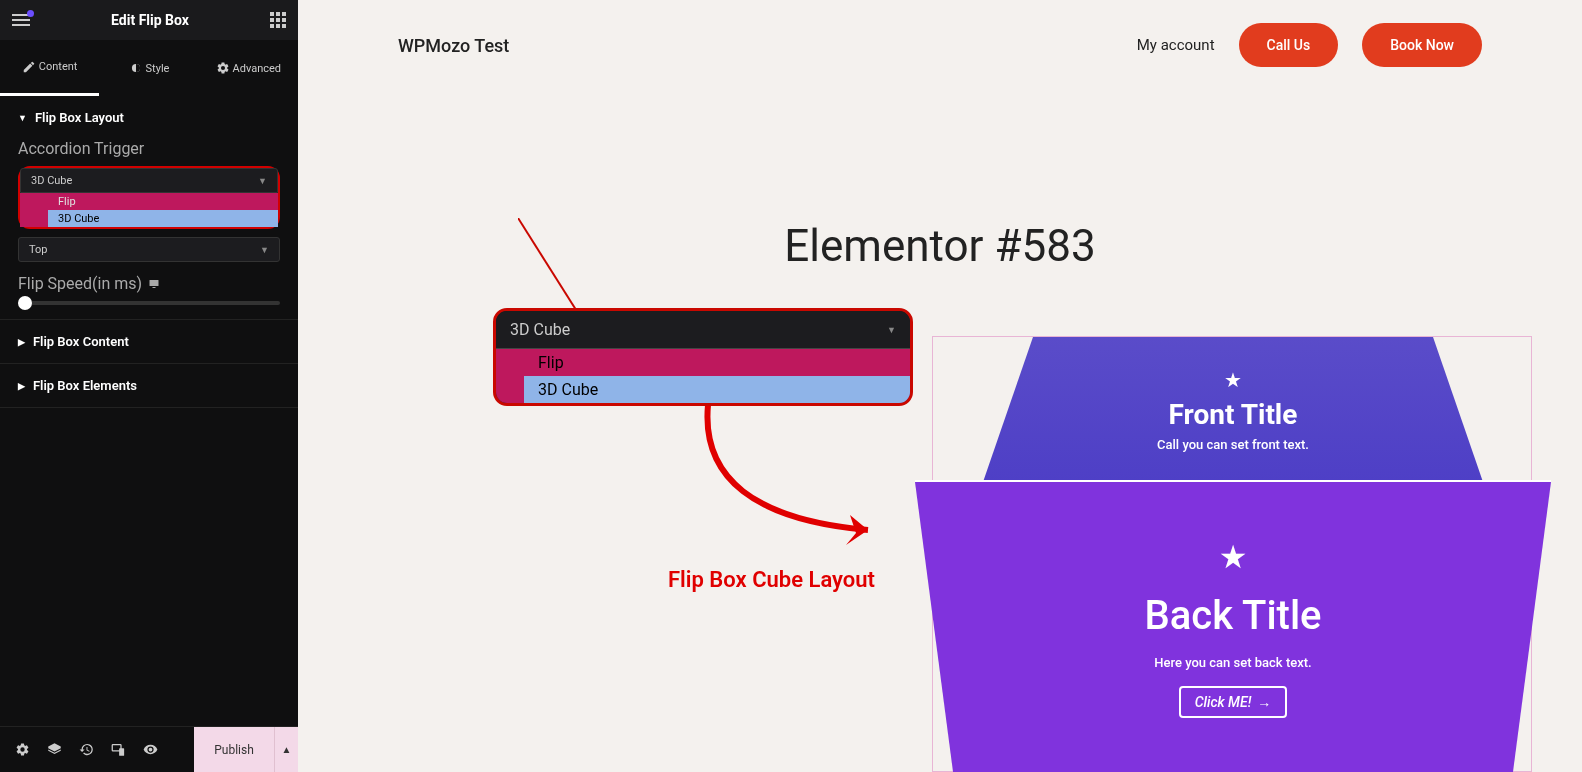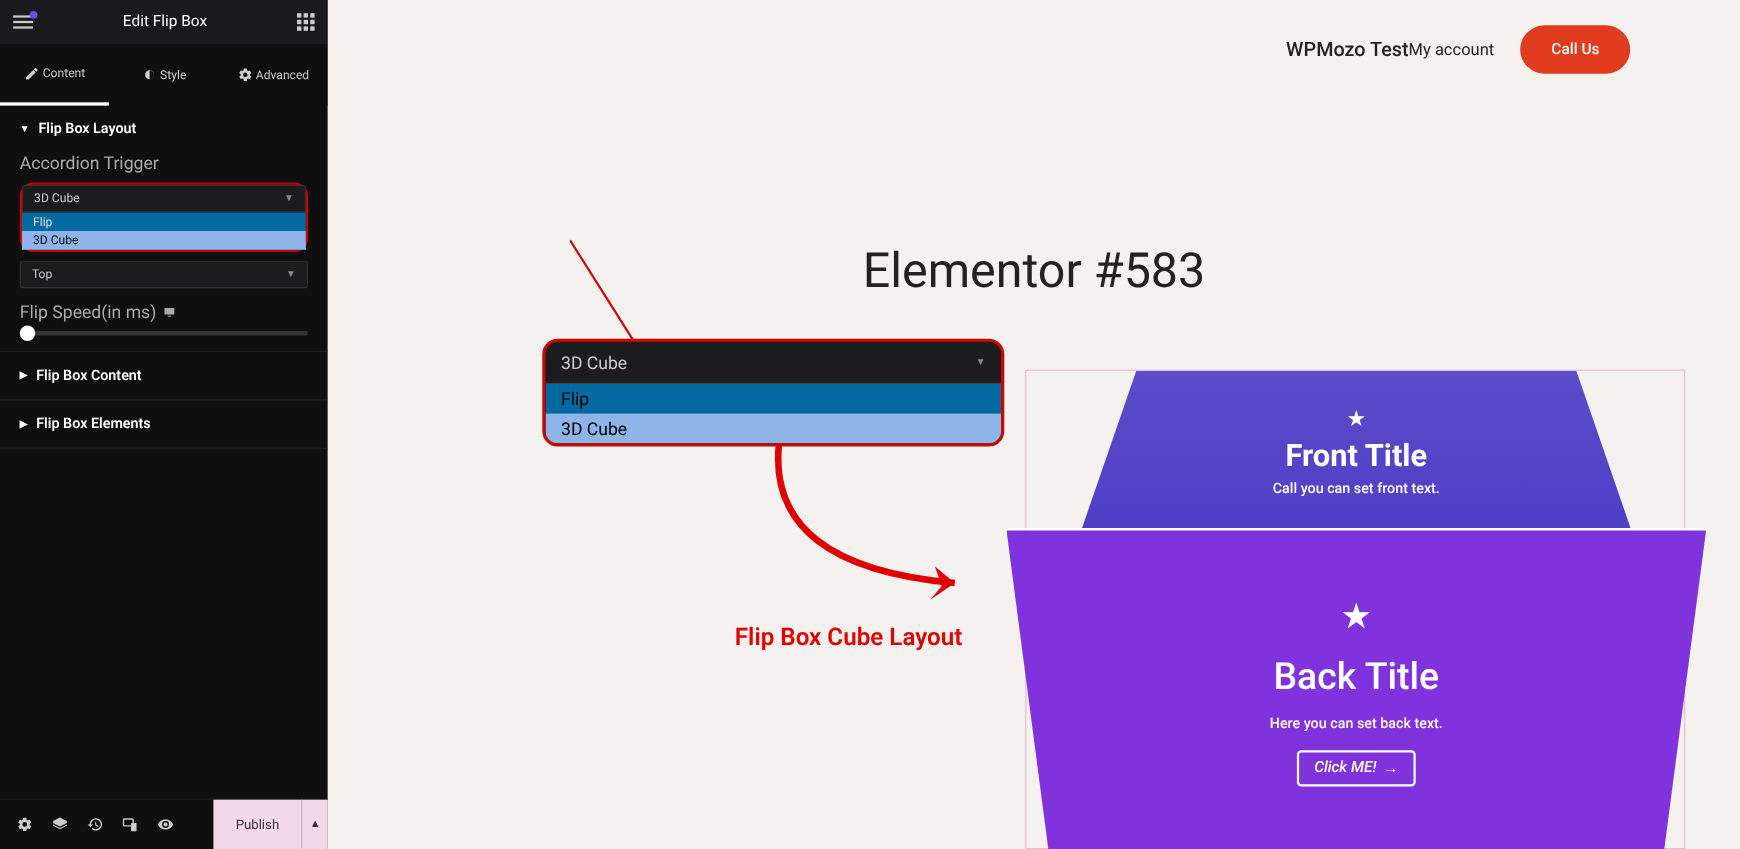--- a/index.html
+++ b/index.html
@@ -4,72 +4,72 @@
 <style>
 * { margin: 0; padding: 0; box-sizing: border-box; font-family: -apple-system, BlinkMacSystemFont, 'Segoe UI', Roboto, Arial, sans-serif; }
 body { width: 1582px; height: 772px; overflow: hidden; display: flex; background: #f4f1ee; }
 
 
 .sidebar { width: 298px; height: 100%; background: #0f0f10; color: #e0e0e0; display: flex; flex-direction: column; position: relative; }
 .sidebar-header { height: 40px; background: #1a1a1c; display: flex; align-items: center; justify-content: space-between; padding: 0 12px; position: relative; }
 .hamburger { display: flex; flex-direction: column; gap: 3px; cursor: pointer; position: relative; }
 .hamburger span { width: 18px; height: 2px; background: #ccc; }
 .dot { position: absolute; top: -4px; right: -4px; width: 7px; height: 7px; background: #6b4eff; border-radius: 50%; }
-.header-title { font-size: 14px; font-weight: 400; color: #fff; }
+.header-title { font-size: 14px; font-weight: 700; color: #fff; }
 .apps-icon { display: grid; grid-template-columns: repeat(3, 4px); grid-template-rows: repeat(3, 4px); gap: 2px; cursor: pointer; }
 .apps-icon span { background: #ccc; }
 
 .tabs { display: flex; height: 56px; background: #0f0f10; }
 .tab { flex: 1; display: flex; flex-direction: row; align-items: center; justify-content: center; gap: 3px; cursor: pointer; color: #ccc; font-size: 11px; }
 .tab.active { border-bottom: 3px solid #fff; }
 .tab-icon { width: 14px; height: 14px; }
 
 .panel-content { flex: 1; overflow-y: auto; padding: 0; }
 .accordion-section { border-bottom: 1px solid #222; }
 .accordion-header { padding: 14px 18px; display: flex; align-items: center; gap: 8px; cursor: pointer; font-size: 13px; font-weight: 600; color: #fff; }
 .caret { font-size: 9px; }
 .accordion-body { padding: 0 18px 14px; }
 
 .field-label { font-size: 16px; color: #aaa; margin-bottom: 8px; display: flex; align-items: center; gap: 6px; }
 .select { background: #1c1c1f; border: 1px solid #333; border-radius: 3px; padding: 5px 10px; font-size: 11px; color: #ccc; position: relative; cursor: pointer; display: flex; justify-content: space-between; align-items: center; }
 .select-arrow { font-size: 9px; color: #888; }
 
 .highlight-box { border: 2px solid #d10000; border-radius: 12px; padding: 0; margin: 4px 0 8px; }
 .highlight-box .select { border-radius: 3px 3px 0 0; }
-.dropdown-list { background: #0369a1; }
+.dropdown-list { background: #be185d; padding-left: 28px; }
 .dropdown-item { padding: 2px 10px; font-size: 11px; cursor: pointer; }
 .dropdown-item.sel { background: #8fb4e8; color: #000; }
 
 .slider-row { display: flex; align-items: center; }
 .slider-track { flex: 1; height: 4px; background: #333; border-radius: 2px; position: relative; }
 .slider-thumb { width: 14px; height: 14px; background: #fff; border-radius: 50%; position: absolute; left: 0; top: -5px; }
 
 .bottom-bar { height: 46px; background: #0f0f10; display: flex; align-items: center; border-top: 1px solid #222; }
 .bottom-icons { flex: 1; display: flex; align-items: center; padding: 0 6px; }
 .bottom-icon { width: 32px; height: 32px; display: flex; align-items: center; justify-content: center; color: #ccc; cursor: pointer; font-size: 14px; }
 .publish-btn { width: 80px; height: 46px; background: #f3d9e8; color: #333; font-size: 12px; border: none; cursor: pointer; }
 .publish-arrow { width: 24px; height: 46px; background: #f3d9e8; border-left: 1px solid #e0c0d0; display: flex; align-items: center; justify-content: center; color: #333; cursor: pointer; font-size: 10px; }
 
 
 .canvas { flex: 1; position: relative; background: #f4f1ee; }
-.top-nav { height: 90px; display: flex; align-items: center; justify-content: flex-end; padding: 0 100px; }
+.top-nav { height: 90px; display: flex; align-items: center; justify-content: space-between; padding: 0 100px; }
 .brand { font-size: 18px; color: #222; font-weight: 500; }
 .nav-right { display: flex; align-items: center; gap: 24px; }
 .nav-link { font-size: 15px; color: #222; cursor: pointer; }
 .pill-btn { padding: 14px 28px; border-radius: 26px; background: #e13c1e; color: #fff; font-size: 14px; font-weight: 500; border: none; cursor: pointer; }
 
 .page-title { text-align: center; font-size: 44px; font-weight: 400; color: #222; margin-top: 130px; margin-bottom: 50px; }
 
 .cube-wrapper { position: absolute; left: 634px; top: 336px; width: 600px; height: 436px; border: 1px solid #e8b5d5; }
 .cube-scene { position: relative; width: 100%; height: 100%; perspective: 1200px; }
 .cube-top { position: absolute; left: 50px; top: 0; width: 500px; height: 145px; background: linear-gradient(to bottom, #5a4cc9, #4e3fc6); transform-origin: bottom center; clip-path: polygon(10% 0, 90% 0, 100% 100%, 0 100%); display: flex; flex-direction: column; align-items: center; justify-content: center; color: #fff; gap: 6px; }
 .cube-front { position: absolute; left: -18px; top: 145px; width: 636px; height: 291px; background: #8033dd; clip-path: polygon(0 0, 100% 0, 94% 100%, 6% 100%); display: flex; flex-direction: column; align-items: center; justify-content: center; gap: 16px; color: #fff; }
 .cube-divider { position: absolute; left: -18px; top: 143px; width: 636px; height: 2px; background: #fff; }
 .face-title { font-size: 28px; font-weight: 700; }
-.face-title-back { font-size: 34px; font-weight: 500; }
+.face-title-back { font-size: 40px; font-weight: 500; }
 .face-text { font-size: 13px; font-weight: 500; }
 .star-small { font-size: 20px; }
 .star-big { font-size: 32px; }
 .click-btn { border: 2px solid #fff; background: transparent; color: #fff; padding: 6px 14px; border-radius: 4px; font-size: 14px; font-weight: 500; display: flex; align-items: center; gap: 6px; cursor: pointer; font-style: italic; }
 
 
 .callout { position: absolute; left: 195px; top: 308px; width: 420px; border: 3px solid #c90800; border-radius: 14px; background: #1c1c1f; overflow: hidden; z-index: 10; }
 .callout .select { border: none; border-radius: 0; padding: 9px 14px; font-size: 16px; }
 .callout .dropdown-item { padding: 4px 14px; font-size: 16px; }
 
@@ -211,20 +211,21 @@
     <div class="publish-arrow">▲</div>
   </div>
 </div>
 
 <div class="canvas">
   <div class="top-nav">
     <div class="brand">WPMozo Test</div>
     <div class="nav-right">
       <div class="nav-link">My account</div>
       <button class="pill-btn">Call Us</button>
+      <button class="pill-btn">Book Now</button>
     </div>
   </div>
 
   <div class="page-title">Elementor #583</div>
 
   <div class="cube-wrapper">
     <div class="cube-scene">
       <div class="cube-top">
         <div class="star-small">★</div>
         <div class="face-title">Front Title</div>

